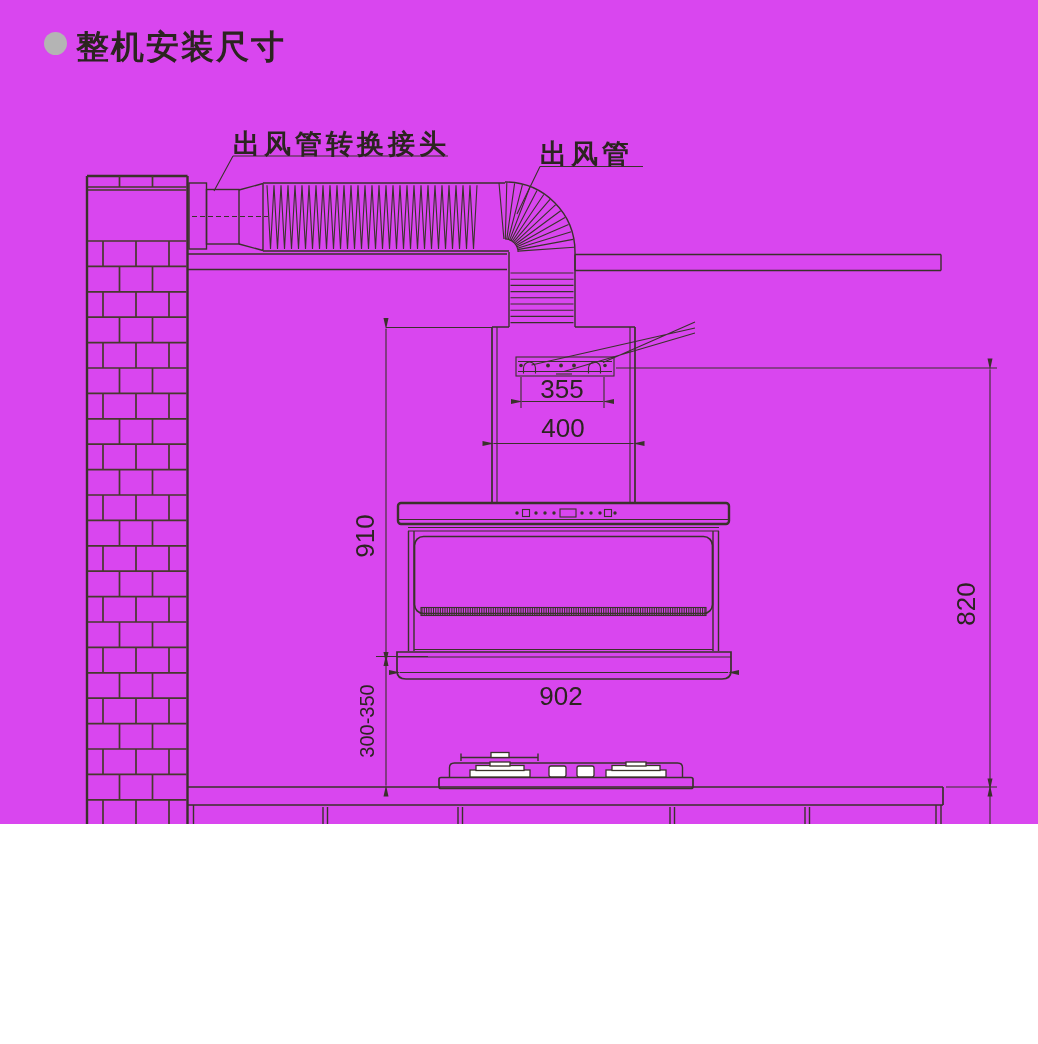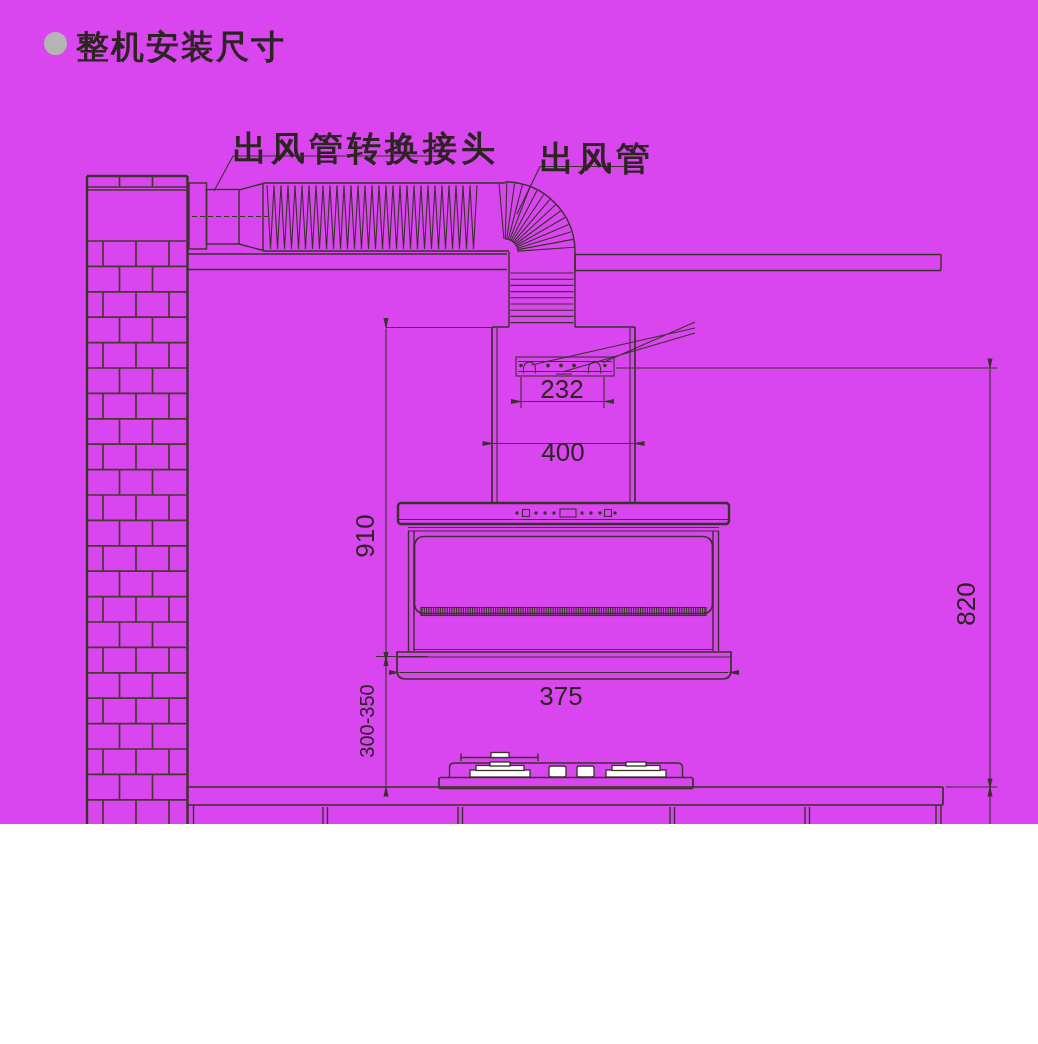--- a/index.html
+++ b/index.html
@@ -14,21 +14,21 @@
   svg .bk{stroke:var(--brick);stroke-width:1.7;fill:none;}
   svg .fl{fill:var(--line);stroke:none;}
   svg .wf{fill:#ffffff;stroke:var(--line);stroke-width:1.3;}
   svg .dash{stroke-dasharray:5 3;}
   .txt{position:absolute;white-space:nowrap;z-index:5;}
   .title-cn{left:76px;top:25px;font-size:33px;font-weight:bold;letter-spacing:2px;}
   .title-model{left:310px;top:29px;font-size:30px;font-weight:600;letter-spacing:2px;
                font-family:"DejaVu Sans Mono","Liberation Mono",monospace;}
   .bullet{position:absolute;left:44px;top:32px;width:23px;height:23px;border-radius:50%;
           background:var(--bullet);z-index:5;}
-  .lab{font-size:34px;font-weight:600;letter-spacing:4px;}
+  .lab{font-size:27px;font-weight:600;letter-spacing:4px;}
   .lab2{font-size:23px;font-weight:600;letter-spacing:2px;line-height:27px;}
   .dim{font-size:26px;transform:translate(-50%,-50%);}
   .dimr{font-size:26px;transform:translate(-50%,-50%) rotate(-90deg);}
   .dimr-sm{font-size:20px;transform:translate(-50%,-50%) rotate(-90deg);}
 </style>
 </head>
 <body>
 
 <div class="stage">
 
@@ -181,20 +181,20 @@
       <path class="s1" d="M695,322 L603,362.5 M695,328 L531.5,365 M695,333 L564,371.5"></path>
     </g>
   </svg>
 
   <div class="bullet"></div>
   <div class="txt title-cn">整机安装尺寸</div>
 
   <div class="txt lab" style="left:233px;top:126px;">出风管转换接头</div>
   <div class="txt lab" style="left:540px;top:136px;font-family:Liberation Serif, serif;">出风管</div>
 
-  <div class="txt dim" style="left:562px;top:389px;">232</div>
-  <div class="txt dim" style="left:563px;top:452px;">400</div>
-  <div class="txt dim" style="left:561px;top:696px;">375</div>
+  <div class="txt dim" style="left:562px;top:389px;">355</div>
+  <div class="txt dim" style="left:563px;top:428px;">400</div>
+  <div class="txt dim" style="left:561px;top:696px;">902</div>
   <div class="txt dimr" style="left:365px;top:536px;">910</div>
   <div class="txt dimr-sm" style="left:367px;top:721px;">300-350</div>
   <div class="txt dimr" style="left:966px;top:604px;">820</div>
   <div class="txt dimr" style="left:970px;top:915px;">800</div>
 </div>
 
 </body></html>

